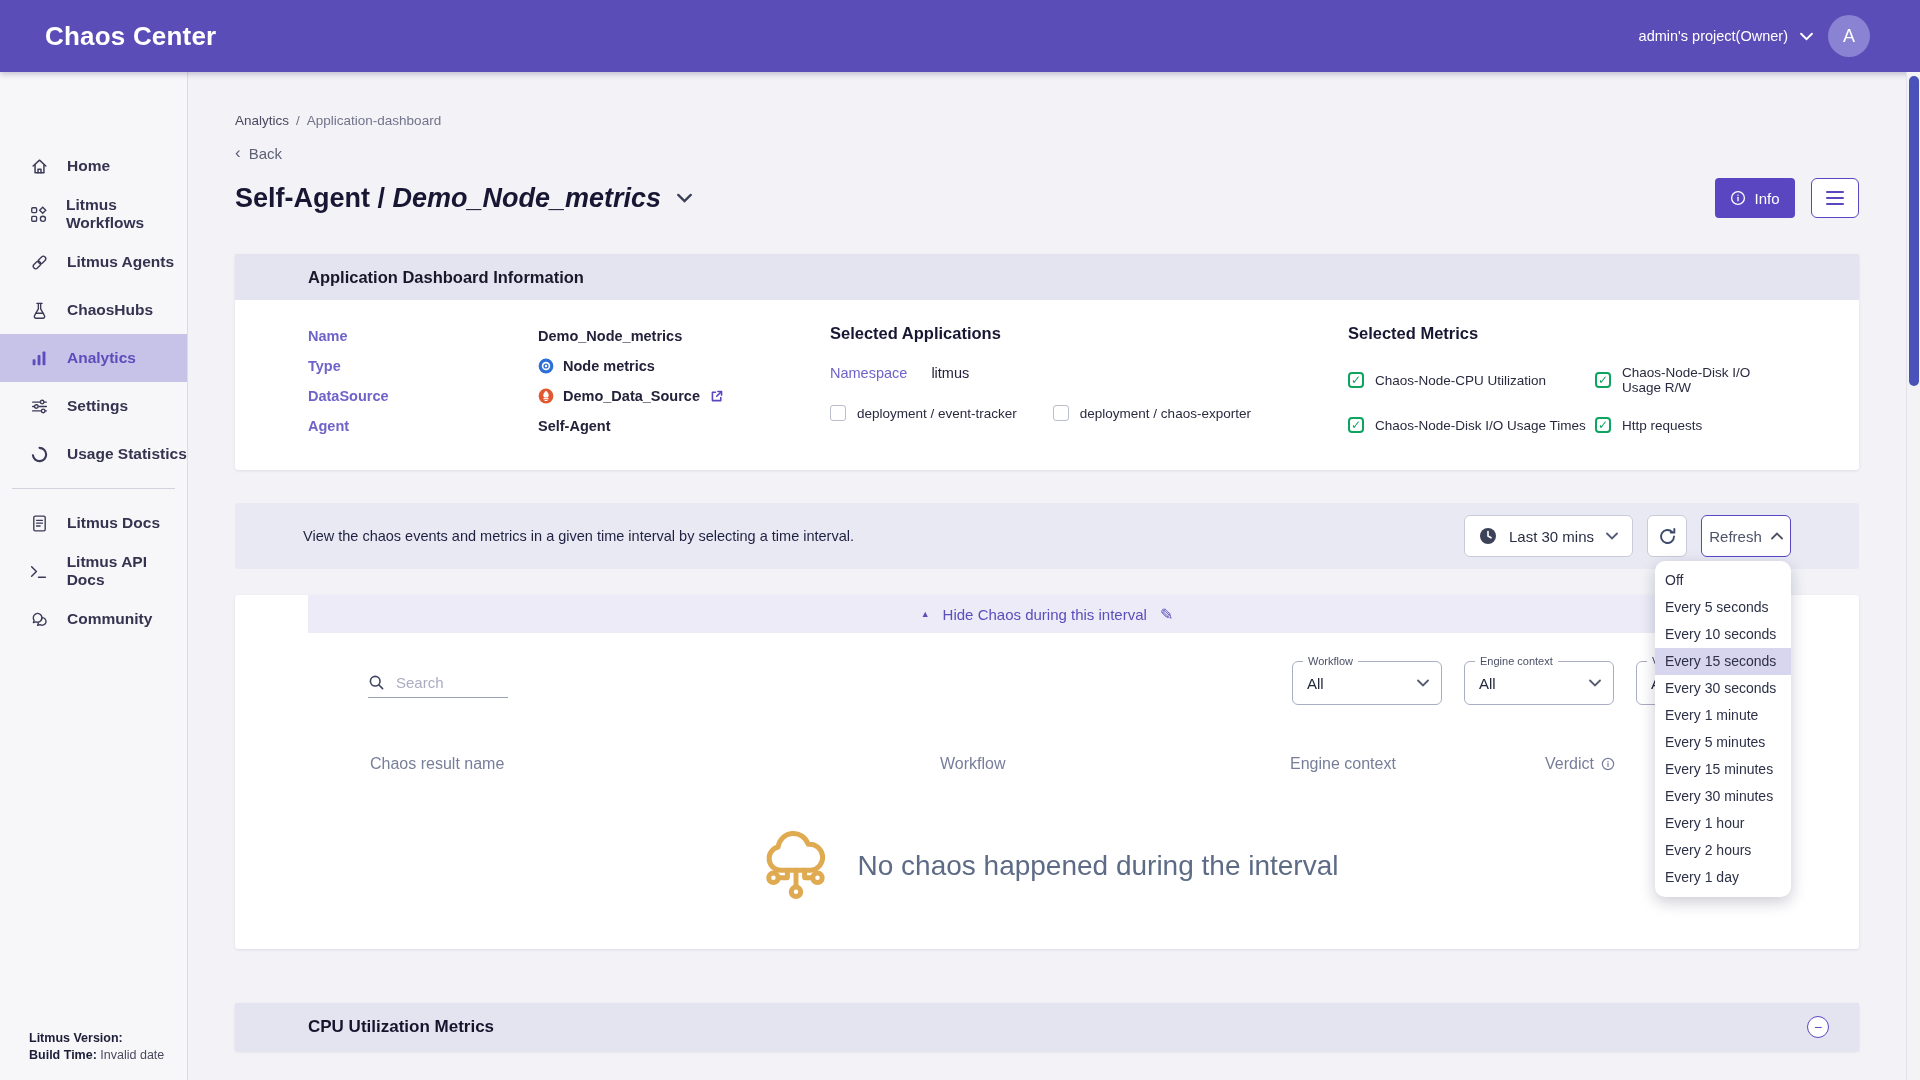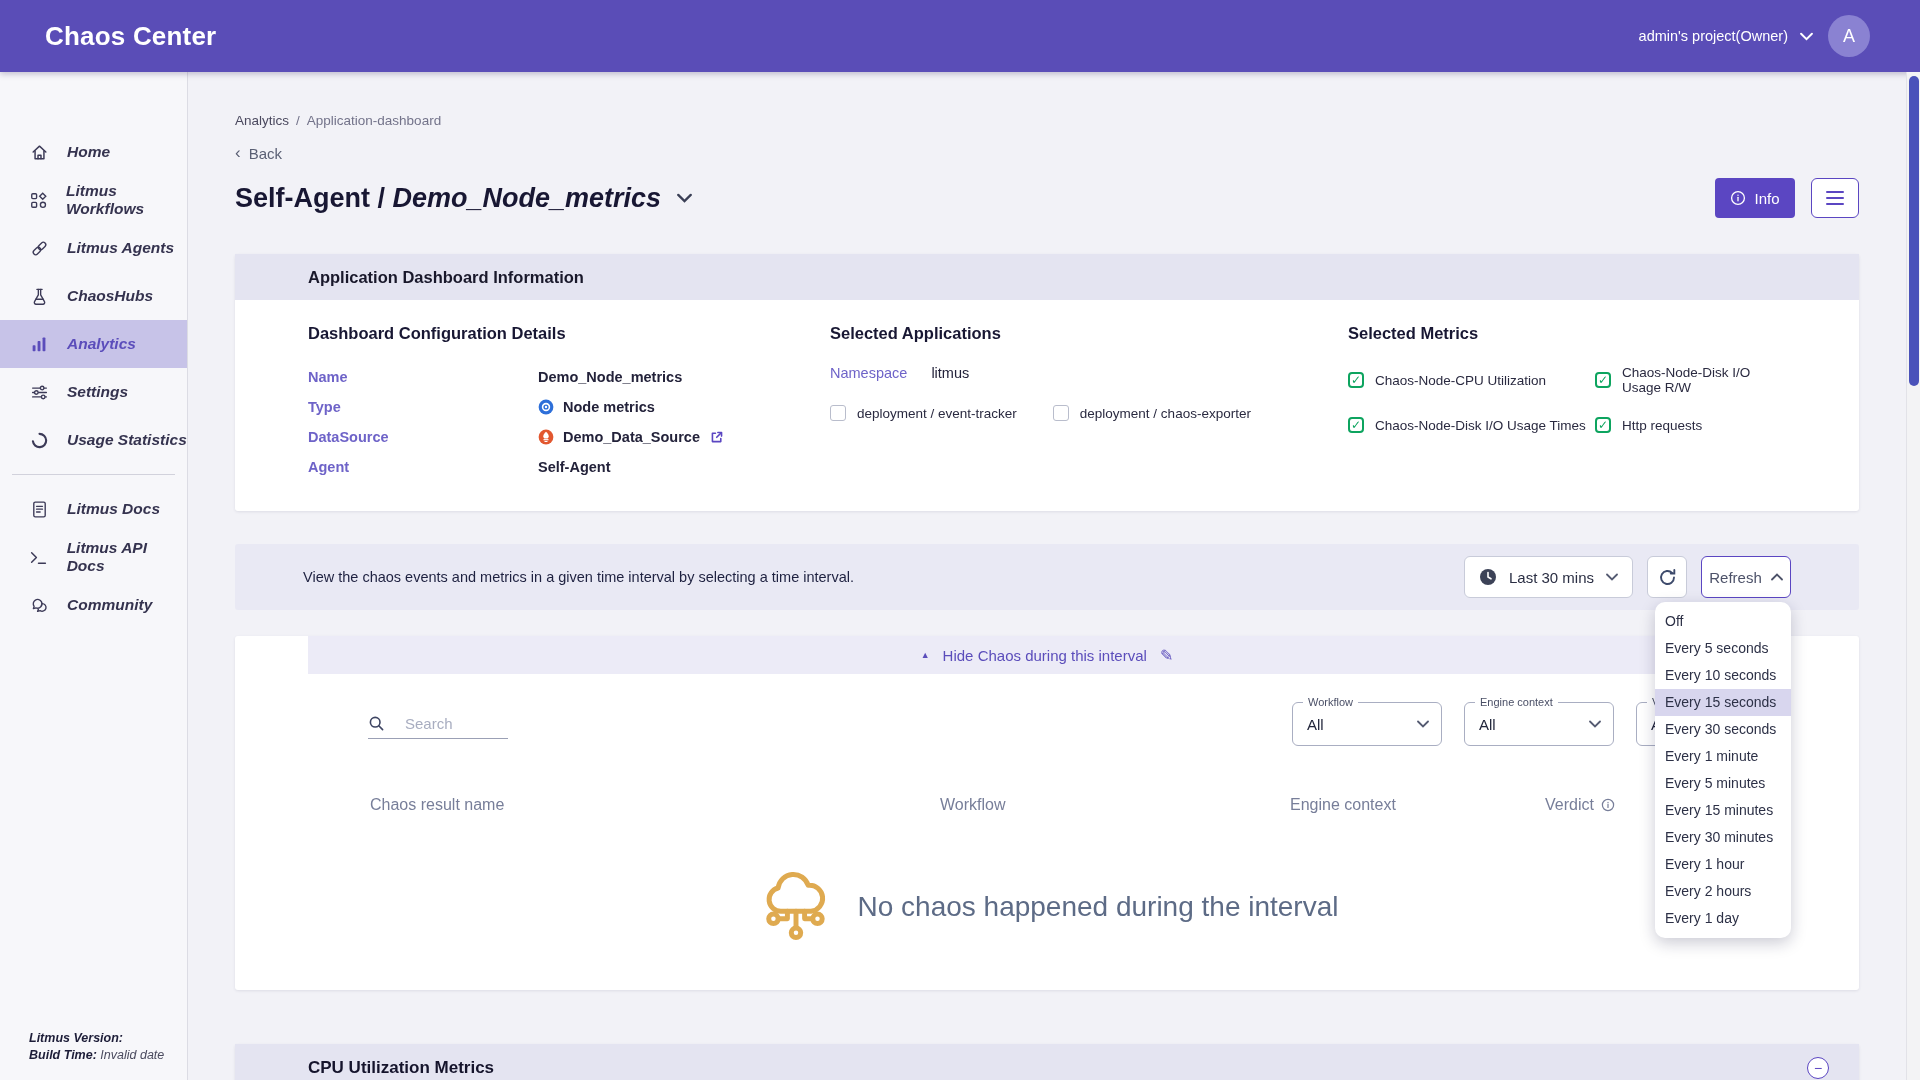--- a/index.html
+++ b/index.html
@@ -10,21 +10,21 @@
   
   .topbar { height:72px; background:#5a4db7; display:flex; align-items:center; padding:0 50px 0 45px; position:relative; z-index:20; box-shadow:0 2px 6px rgba(30,20,80,.25); }
   .app-title { color:#fff; font-size:26px; font-weight:700; letter-spacing:.2px; }
   .project-area { margin-left:auto; display:flex; align-items:center; gap:15px; }
   .project-name { color:#fff; font-size:14.5px; display:flex; align-items:center; gap:12px; cursor:pointer; }
   .chev { display:inline-flex; color:#fff; }
   .avatar { width:42px; height:42px; border-radius:50%; background:#8a82d2; color:#fff; font-size:18px; display:flex; align-items:center; justify-content:center; cursor:pointer; }
 
   
   .shell { display:flex; height:1008px; }
-  .sidebar { width:188px; background:#f7f7fa; border-right:1px solid #dcdce4; padding-top:56px; position:relative; flex:none;font-style:italic; }
+  .sidebar { width:188px; background:#f7f7fa; border-right:1px solid #dcdce4; padding-top:70px; position:relative; flex:none; }
   .side-item { height:48px; display:flex; align-items:center; padding-left:29px; cursor:pointer; color:#35334f; }
   .side-item .s-icon { width:20px; height:20px; margin-right:18px; display:flex; align-items:center; justify-content:center; color:#3c3a57; }
   .side-item .s-label { font-size:15.5px; font-weight:600; }
   .side-item.active { background:#c7c3e8; color:#5b4dbb; }
   .side-item.active .s-icon { color:#5b4dbb; }
   .side-divider { border-top:1px solid #d2d2dc; margin:10px 12px; }
   .side-footer { position:absolute; left:29px; bottom:16px; font-size:12.5px; line-height:17px; color:#1d1d38; }
   .side-footer b { font-weight:700; }
   .side-footer .val { font-weight:400; color:#4a4a5e; }
 
@@ -78,21 +78,21 @@
   .menu { position:absolute; top:calc(100% + 4px); right:0; width:136px; background:#fff; border-radius:10px; box-shadow:0 5px 16px rgba(20,20,60,.22); padding:6px 0; z-index:100; }
   .menu-item { height:27px; line-height:27px; padding:0 10px; font-size:14px; color:#2c3046; white-space:nowrap; cursor:pointer; }
   .menu-item.selected { background:#d8d6ee; }
 
   
   .chaos-card { margin-top:26px; padding:0 73px 14px; }
   .toggle-bar { height:38px; background:#ecebf7; display:flex; align-items:center; justify-content:center; gap:13px; color:#5b4dbb; font-size:15px; cursor:pointer; }
   .tri-up { font-size:9px; color:#5b4dbb; }
   .pencil { font-size:16px; color:#5b4dbb; cursor:pointer; }
   .controls-row { margin-top:28px; display:flex; align-items:center; }
-  .search-box { margin-left:60px; width:140px; border-bottom:1px solid #9ba0b5; display:flex; gap:20px; padding:6px 0; }
+  .search-box { margin-left:60px; width:140px; border-bottom:1px solid #9ba0b5; display:flex; gap:11px; padding:6px 0; }
   .search-box input { border:none; outline:none; background:transparent; font-family:inherit; font-size:15px; color:#23273c; width:105px; }
   .search-box input::placeholder { color:#a8adc0; }
   .filters { margin-left:auto; display:flex; gap:22px; }
   .select { position:relative; width:150px; height:44px; border:1px solid #a9aec2; border-radius:6px; background:#fff; display:flex; align-items:center; padding:0 12px 0 14px; cursor:pointer; }
   .select .sel-label { position:absolute; top:-7px; left:10px; background:#fff; padding:0 5px; font-size:11px; color:#4a4f66; }
   .select .sel-value { font-size:15px; color:#23273c; }
   .select .chev { margin-left:auto; color:#555b72; }
   .table-head { margin-top:50px; padding-left:62px; display:grid; grid-template-columns:570px 350px 255px auto; font-size:16px; color:#777e99; }
   .th { display:flex; align-items:center; gap:7px; }
   .empty-state { margin-top:50px; display:flex; align-items:center; justify-content:center; gap:20px; padding-bottom:26px; }
@@ -292,21 +292,20 @@
               <i></i>
               <i></i>
             </button>
         </div>
       </div>
 
       <div class="card info-card">
         <div class="card-header">Application Dashboard Information</div>
         <div class="info-body">
           <div>
-            <div class="col-title">Dashboard Configuration Details</div>
             <div>
 
                 <div class="cfg-row">
                   <span class="cfg-label">Name</span>
                   <span class="cfg-value">
 
                     <span>Demo_Node_metrics</span>
 
                   </span>
                 </div>

